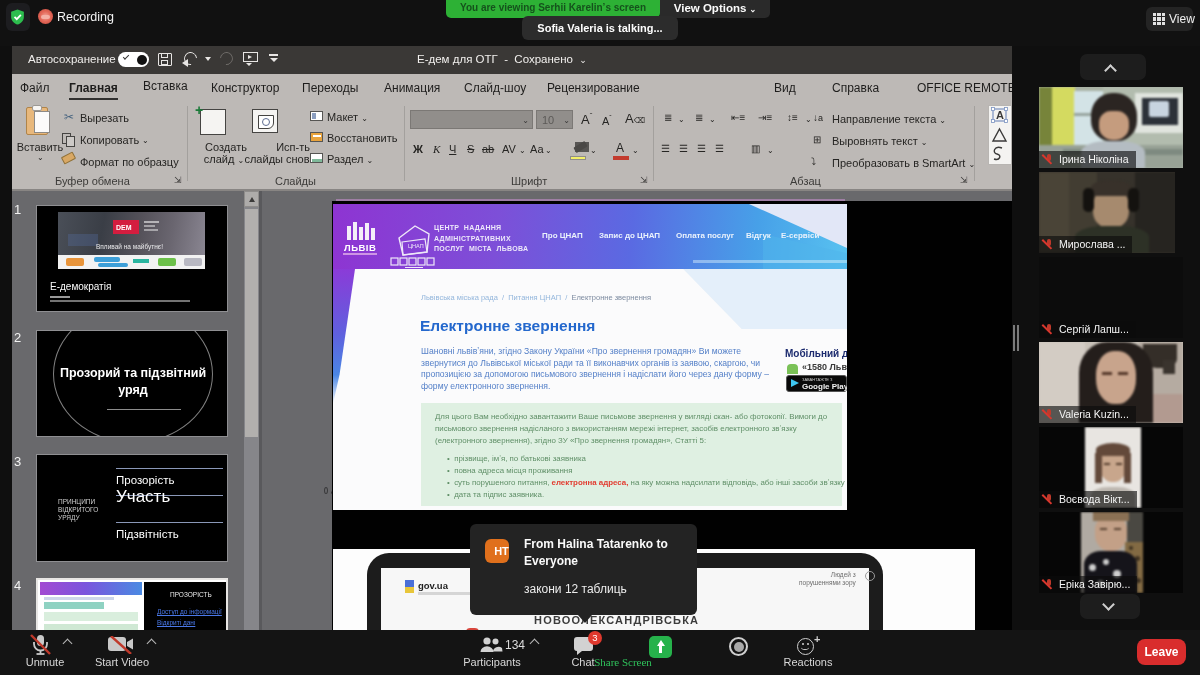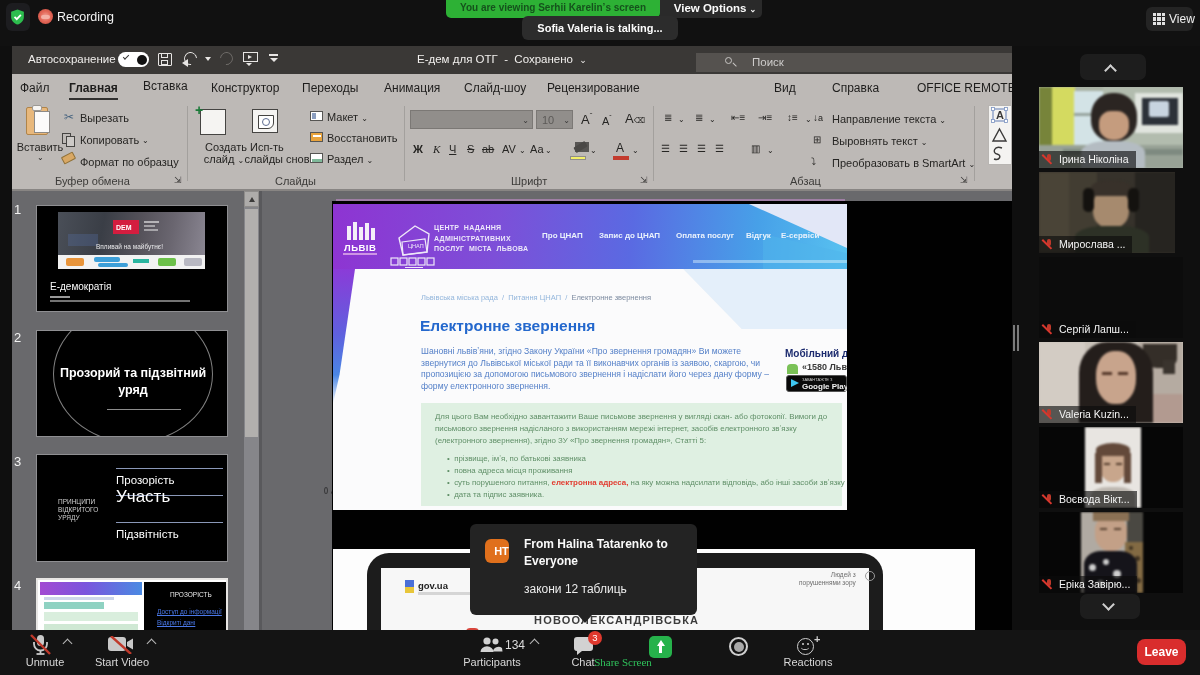--- a/index.html
+++ b/index.html
@@ -42,25 +42,20 @@
       <div class="abs" style="left:231px; top:6px; width:15px; height:10px; border:1.2px solid #e8e6e4;">
         <div class="abs" style="left:4px; top:2px; width:0; height:0; border-top:2.5px solid transparent; border-bottom:2.5px solid transparent; border-left:4px solid #e8e6e4;"></div>
       </div>
       <div class="abs" style="left:234px; top:17px; width:9px; height:3px; border-left:3px solid transparent; border-right:3px solid transparent; border-top:3px solid #e8e6e4; width:0;"></div>
 
       <div class="abs" style="left:257px; top:8px; width:9px; height:2px; background:#e8e6e4;"></div>
       <div class="abs" style="left:258px; top:12px; width:0; height:0; border-left:4px solid transparent; border-right:4px solid transparent; border-top:4.5px solid #e8e6e4;"></div>
 
       <div class="abs" style="left:405px; top:7px; font-size:11.5px; color:#f2f0ee;">Е-дем для ОТГ&nbsp;&nbsp;-&nbsp;&nbsp;Сохранено&nbsp;&nbsp;<span style="font-size:9px;">⌄</span></div>
 
-      <div class="abs" style="left:684px; top:7px; width:316px; height:19px; background:#55524f;">
-        <div class="abs" style="left:29px; top:4px; width:7px; height:7px; border:1.3px solid #c7c5c3; border-radius:50%;"></div>
-        <div class="abs" style="left:36px; top:11px; width:5px; height:1.4px; background:#c7c5c3; transform:rotate(45deg);"></div>
-        <div class="abs" style="left:56px; top:3px; font-size:11.5px; color:#cecccb;">Поиск</div>
-      </div>
     </div>
 
     <div class="abs" id="tabrow" style="left:0; top:28px; width:1000px; height:27px; background:#bdb9b6; font-size:12px; color:#1e1d1c;">
       <div class="abs" style="left:8px; top:7px;">Файл</div>
       <div class="abs" style="left:57px; top:7px; font-weight:bold; border-bottom:2.5px solid #31302f; padding-bottom:3px;">Главная</div>
       <div class="abs" style="left:131px; top:5px;text-align:center;">Вставка</div>
       <div class="abs" style="left:199px; top:7px;">Конструктор</div>
       <div class="abs" style="left:290px; top:7px;">Переходы</div>
       <div class="abs" style="left:372px; top:7px;">Анимация</div>
       <div class="abs" style="left:452px; top:7px;">Слайд-шоу</div>
@@ -90,21 +85,21 @@
       <div class="abs" style="left:162px; top:74px; font-size:9px; color:#3c3b39;">⇲</div>
       <div class="abs" style="left:175px; top:5px; width:1px; height:75px; background:#a3a09d;"></div>
 
       <div class="abs" style="left:188px; top:8px; width:26px; height:26px; border:1.2px solid #454442; background:#f5f4f2;"></div>
       <div class="abs" style="left:183px; top:4px; width:11px; height:11px; color:#1a7a38; font-size:14px; font-weight:bold; line-height:11px;">+</div>
       <div class="abs" style="left:184px; top:40px; width:60px; text-align:center;">Создать</div>
       <div class="abs" style="left:182px; top:52px; width:60px; text-align:center;">слайд <span style="font-size:8px;">⌄</span></div>
       <div class="abs" style="left:240px; top:8px; width:26px; height:24px; border:1.2px solid #454442; background:#f5f4f2;"></div>
       <div class="abs" style="left:246px; top:14px; width:16px; height:14px; border:1.2px solid #454442; background:#fff; border-radius:0 0 6px 0;"></div>
       <div class="abs" style="left:250px; top:17px; width:8px; height:8px; border:1.4px solid #5f6e93; border-radius:50%;"></div>
-      <div class="abs" style="left:238px; top:40px; width:60px; text-align:left;">Исп-ть</div>
+      <div class="abs" style="left:238px; top:40px; width:60px; text-align:right;">Исп-ть</div>
       <div class="abs" style="left:224px; top:52px; width:88px; text-align:center;">слайды снова</div>
       <div class="abs" style="left:298px; top:10px; width:13px; height:10px; border:1px solid #565553; background:#fff;">
           <div class="abs" style="left:1px; top:1px; width:4px; height:6px; background:#8b9ec0;"></div>
         </div>
       <div class="abs" style="left:315px; top:10px;">Макет <span style="font-size:8px;">⌄</span></div>
       <div class="abs" style="left:298px; top:31px; width:13px; height:10px; border:1px solid #565553; background:#e9a33c;">
           <div class="abs" style="left:2px; top:2px; width:8px; height:2px; background:#fff;"></div>
         </div>
       <div class="abs" style="left:315px; top:31px;">Восстановить</div>
       <div class="abs" style="left:298px; top:52px; width:13px; height:10px; border:1px solid #565553; background:#fff;">
@@ -351,21 +346,21 @@
     </svg>
 
     <div class="abs" style="left:38px; top:9px; width:15px; height:15px; border-radius:50%; background:radial-gradient(circle at 50% 50%, #f2a79c 0%, #e4695a 45%, #c24538 100%);">
       <div class="abs" style="left:3px; top:6px; width:9px; height:3.5px; background:#f3b0a6; border-radius:2px;"></div>
     </div>
     <div class="abs" style="left:57px; top:10px; color:#f2f2f2; font-size:12.5px;">Recording</div>
 
     <div class="abs" style="left:446px; top:0; width:214px; height:18px; background:#2db135; border-radius:0 0 5px 5px;">
       <div class="abs" style="left:0; top:2px; width:214px; text-align:center; color:#15521c; font-size:10px; font-weight:bold;">You are viewing Serhii Karelinʼs screen</div>
     </div>
-    <div class="abs" style="left:660px; top:0; width:102px; height:18px; background:#2a2a2a; border-radius:0 0 5px 0;">
+    <div class="abs" style="left:660px; top:0; width:110px; height:18px; background:#2a2a2a; border-radius:0 0 5px 0;">
       <div class="abs" style="left:0; top:2px; width:110px; text-align:center; color:#fbfbfb; font-size:11.5px; font-weight:bold;">View Options <span style="font-size:8px;">⌄</span></div>
     </div>
 
     <div class="abs" style="left:522px; top:16px; width:156px; height:24px; background:#2c2c2c; border-radius:6px;">
       <div class="abs" style="left:0; top:6px; width:156px; text-align:center; color:#fdfdfd; font-size:11px; font-weight:bold;">Sofia Valeria is talking...</div>
     </div>
 
     <div class="abs" style="left:1146px; top:7px; width:47px; height:24px; background:#242424; border-radius:6px;">
       <div class="abs" style="left:7px; top:6px; width:12px; height:12px; display:grid; grid-template-columns:3.2px 3.2px 3.2px; grid-template-rows:3.2px 3.2px 3.2px; gap:1.2px;">
         <div style="background:#e2e2e2;"></div>

